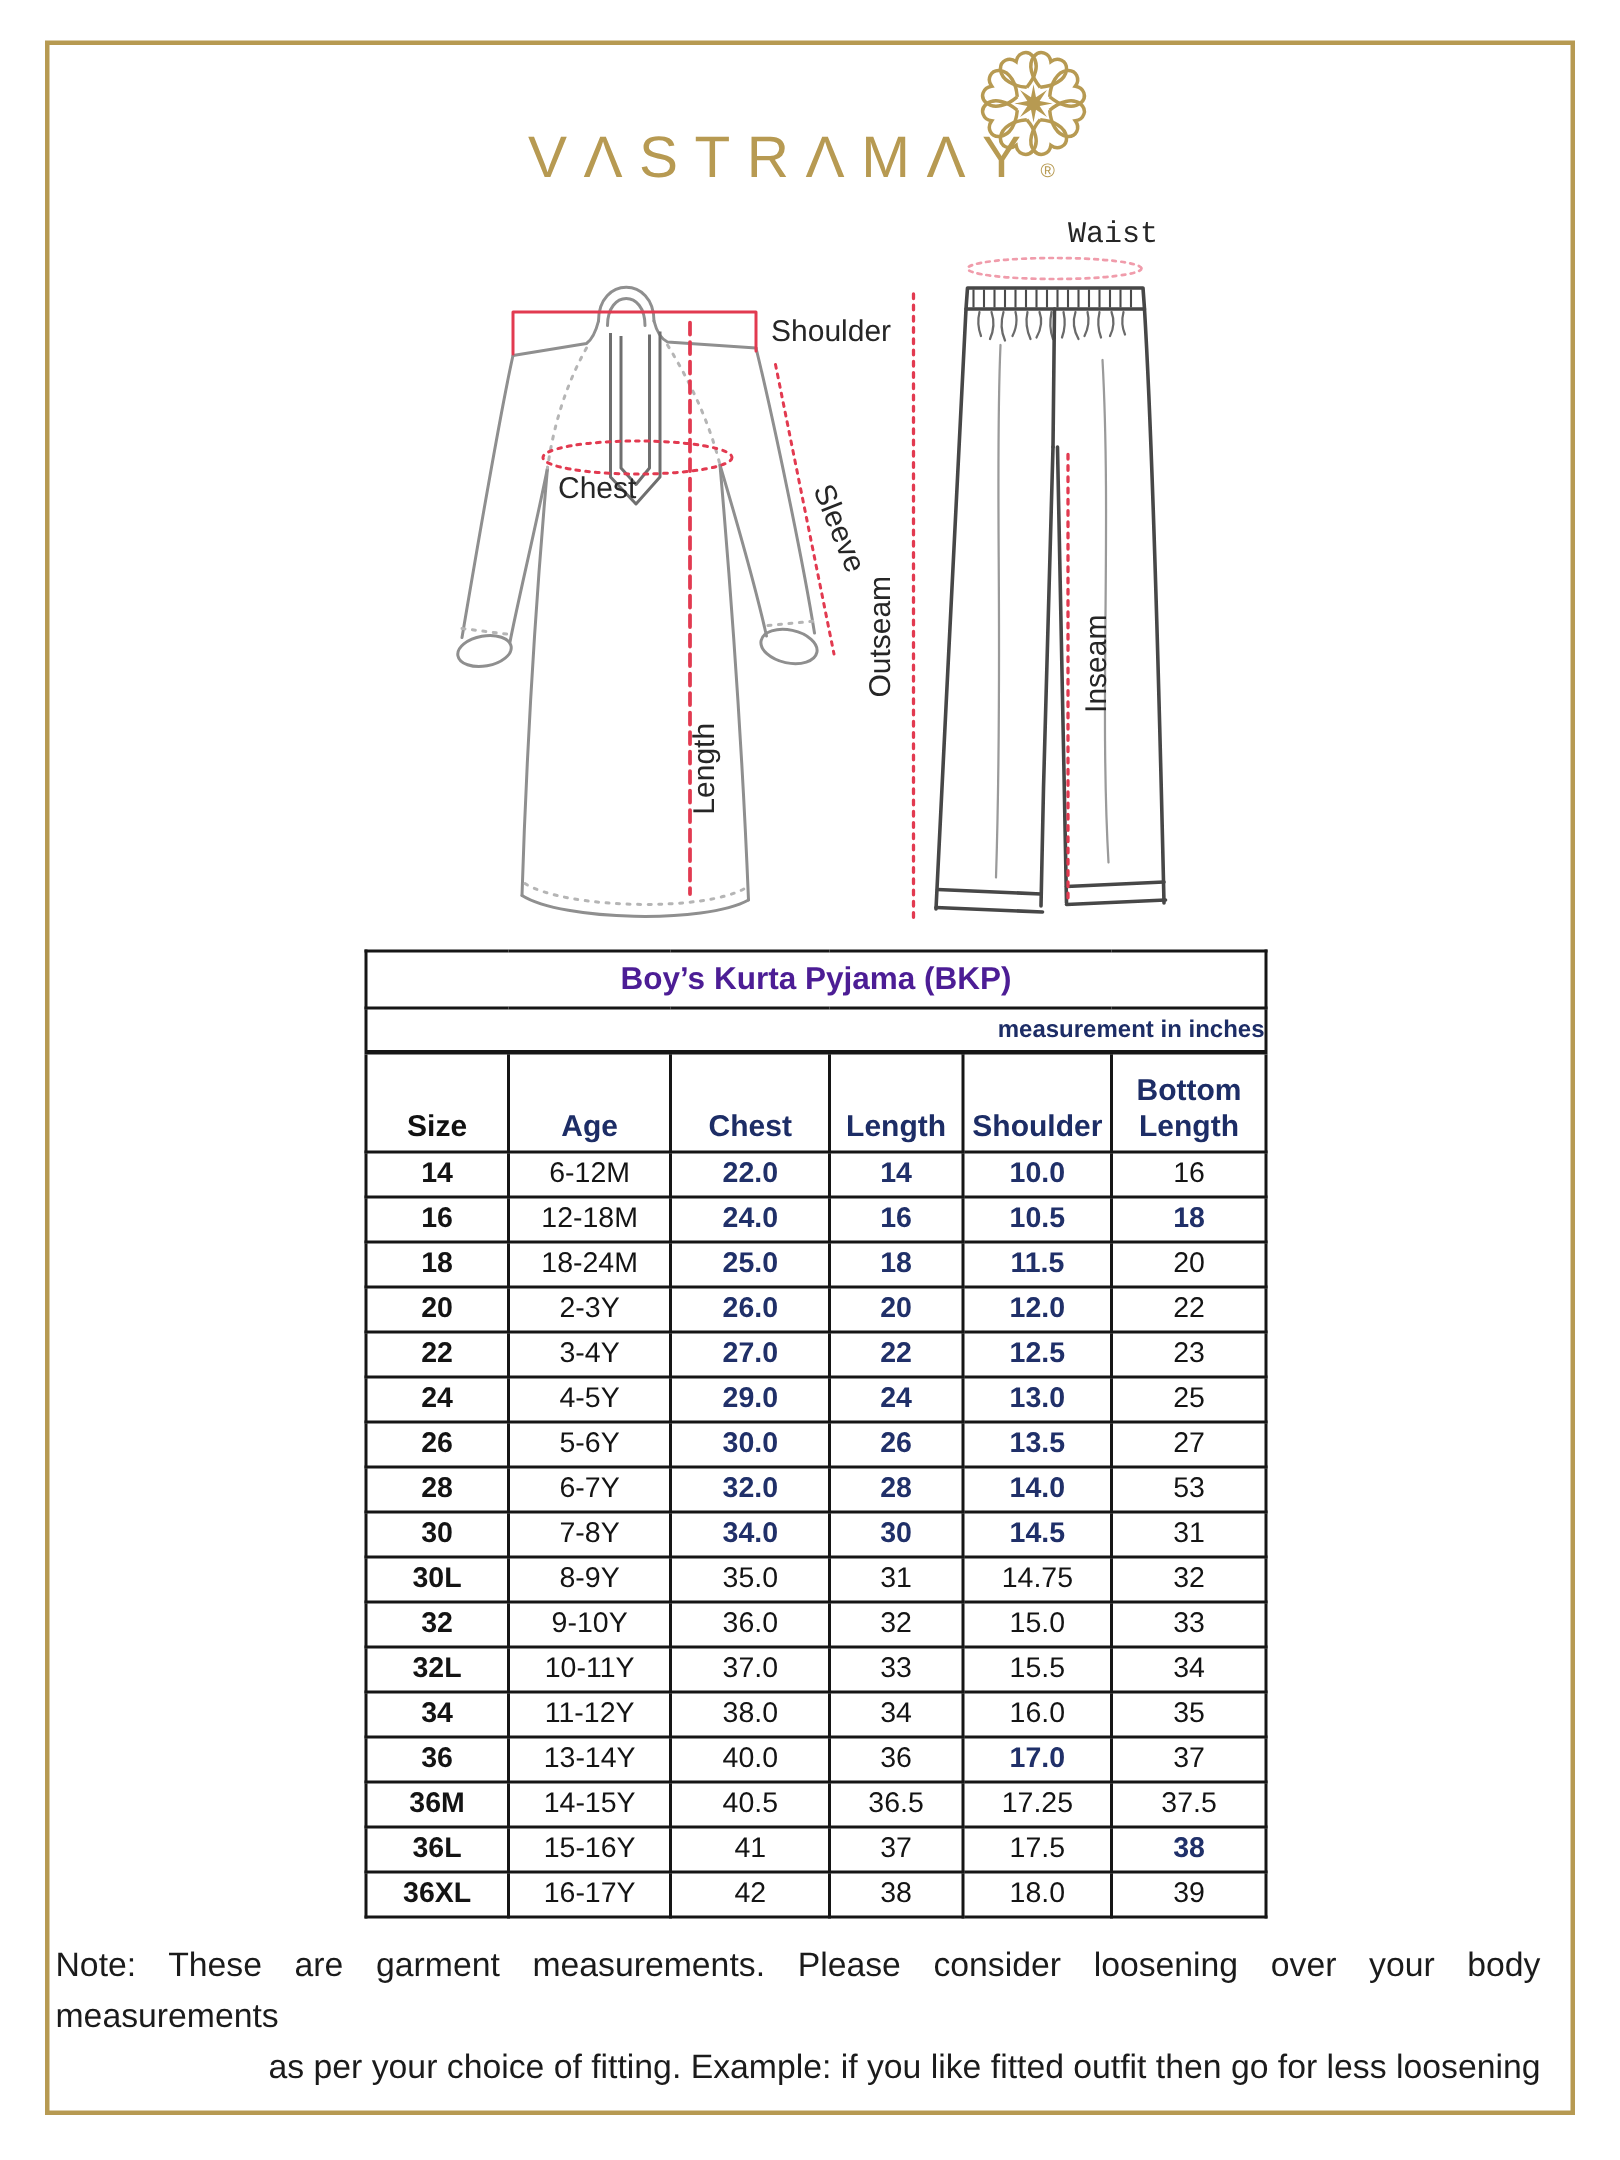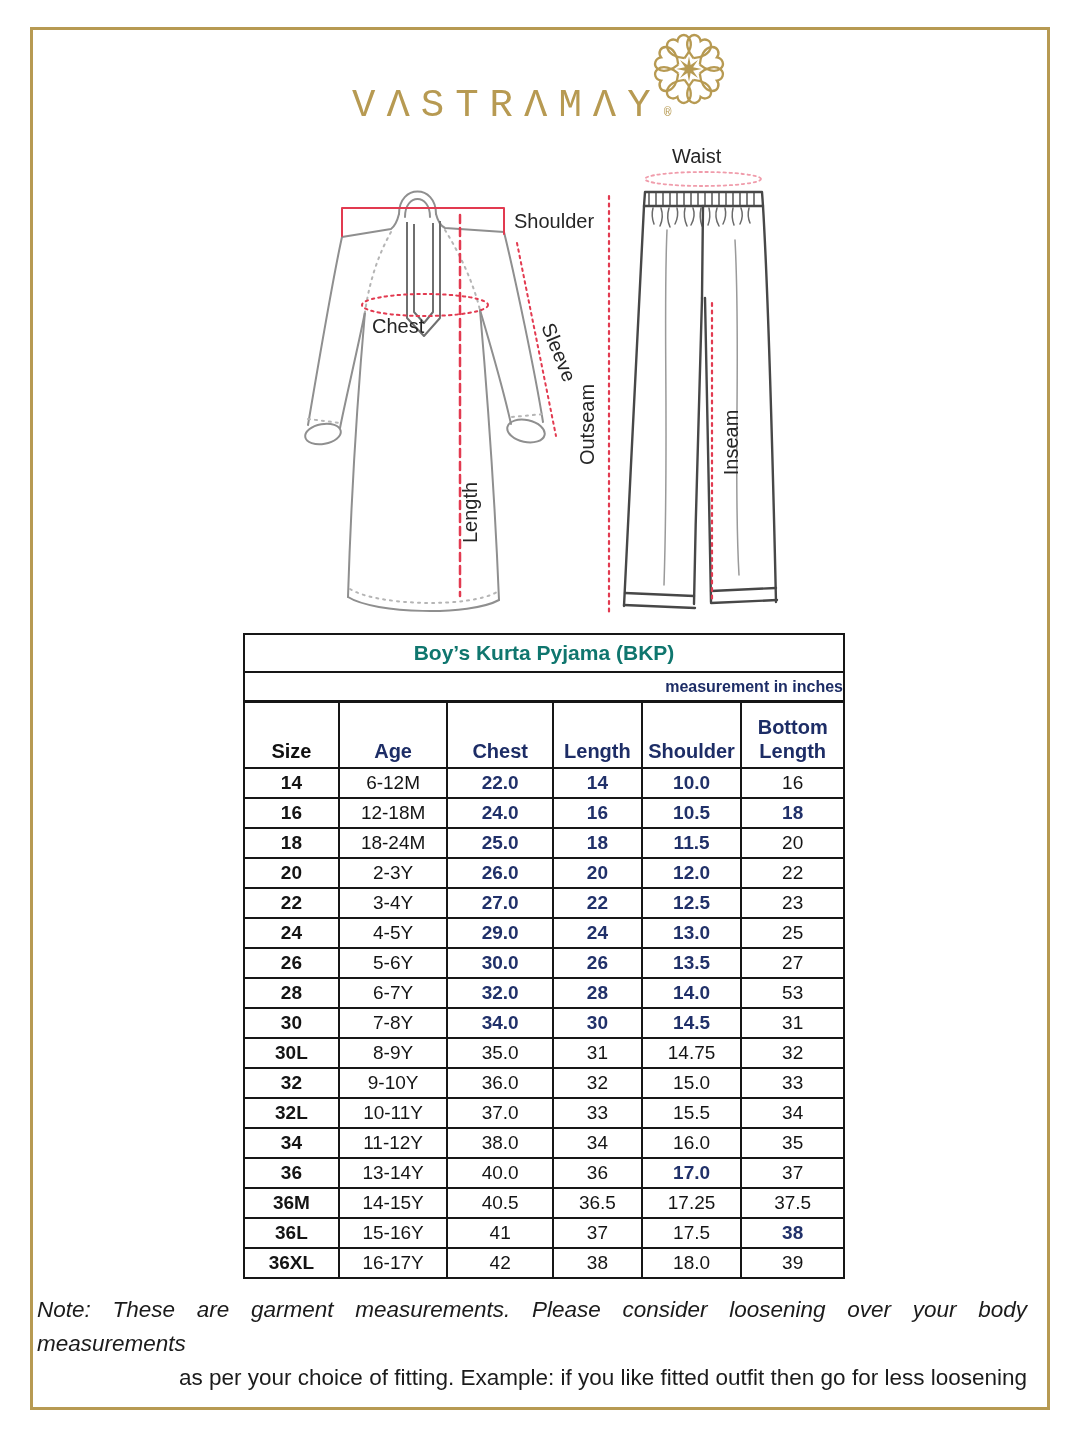--- a/index.html
+++ b/index.html
@@ -10,21 +10,20 @@
   }
   .gold-frame {
     position:absolute; left:30px; top:27px; width:1014px; height:1377px;
     border:3px solid #b79a52; pointer-events:none;
   }
   
   .logo-text {
     position:absolute; left:352px; top:84px;
     font-size:39px; letter-spacing:11px; color:#b79a52; font-weight:400;
     white-space:nowrap;
-    font-family:Liberation Mono, monospace;
   }
   .logo-text .reg { font-size:13px; letter-spacing:0; margin-left:2px; vertical-align:baseline; }
   .emblem { position:absolute; left:650px; top:30px; width:78px; height:78px; }
   
   .garment-svg { position:absolute; }
   #kurta-svg  { left:295px; top:172px; width:280px; height:470px; }
   #pyjama-svg { left:595px; top:170px; width:210px; height:470px; }
   .dlabel {
     position:absolute; font-size:20px; color:#262626; white-space:nowrap;
   }
@@ -33,41 +32,41 @@
   
   .size-table {
     position:absolute; left:243px; top:633px; width:602px; height:639px;
     border-collapse:collapse; table-layout:fixed;
     border:2px solid #161616;
   }
   .size-table th, .size-table td {
     border:2px solid #161616; text-align:center; padding:0;
     font-family:"Liberation Sans", sans-serif;
   }
-  .title-row th { font-size:21px; font-weight:bold; color:#0f766e; height:36px; }
+  .title-row th { font-size:21px; font-weight:bold; color:#4c1d95; height:36px; }
   .subtitle-row th {
     font-size:16px; font-weight:bold; color:#1d2d66; height:27px;
     border-bottom:3px solid #161616;
     text-align:right;
   }
   .colh {
     font-size:20px; font-weight:bold; color:#1d2d66;
     vertical-align:bottom; padding-bottom:4px !important;
     white-space:pre-line; line-height:1.2; height:60px;
   }
   .colh.c0 { color:#111; }
   .size-table td { font-size:19px; color:#141414; height:28px; }
   .size-table td.c0 { font-weight:bold; }
   .size-table td.em { font-weight:bold; color:#203069; }
   
   .note {
     position:absolute; left:37px; top:1293px; width:990px;
     font-size:22.5px; line-height:34px; color:#1b1b1b;
   }
-  .note-line1 { text-align:justify; text-align-last:justify;font-style:italic; }
+  .note-line1 { text-align:justify; text-align-last:justify; }
   .note-line2 { text-align:right; }
 </style>
 </head>
 <body>
 
 <div class="gold-frame"></div>
 
 <div class="logo-text">
   <span>VΛSTRΛMΛY</span><span class="reg">®</span>
 </div>
@@ -168,21 +167,21 @@
     <ellipse cx="108" cy="9" rx="58" ry="7" stroke="#f09cab" stroke-width="1.8" stroke-dasharray="2.5 3.5"></ellipse>
     <path d="M14,26 L14,444" stroke="#e23a50" stroke-width="2.2" stroke-dasharray="3 4.5"></path>
     <path d="M117,133 L117,430" stroke="#e23a50" stroke-width="2.2" stroke-dasharray="3 4.5"></path>
   </g>
 </svg>
 
 <div class="dlabel" style="left:514px; top:210px;">Shoulder</div>
 <div class="dlabel" style="left:372px; top:315px;">Chest</div>
 <div class="dlabel rot-sleeve" style="left:528px; top:341px;">Sleeve</div>
 <div class="dlabel rot-ccw" style="left:440px; top:501px;">Length</div>
-<div class="dlabel" style="left:672px; top:145px;">Waist</div>
+<div class="dlabel" style="left:712px; top:145px;font-family:Liberation Mono, monospace;">Waist</div>
 <div class="dlabel rot-ccw" style="left:547px; top:413px;">Outseam</div>
 <div class="dlabel rot-ccw" style="left:699px; top:431px;">Inseam</div>
 
 <table class="size-table">
   <colgroup>
     <col style="width:15.8%">
       <col style="width:18.1%">
       <col style="width:17.6%">
     <col style="width:14.8%">
       <col style="width:16.6%">

